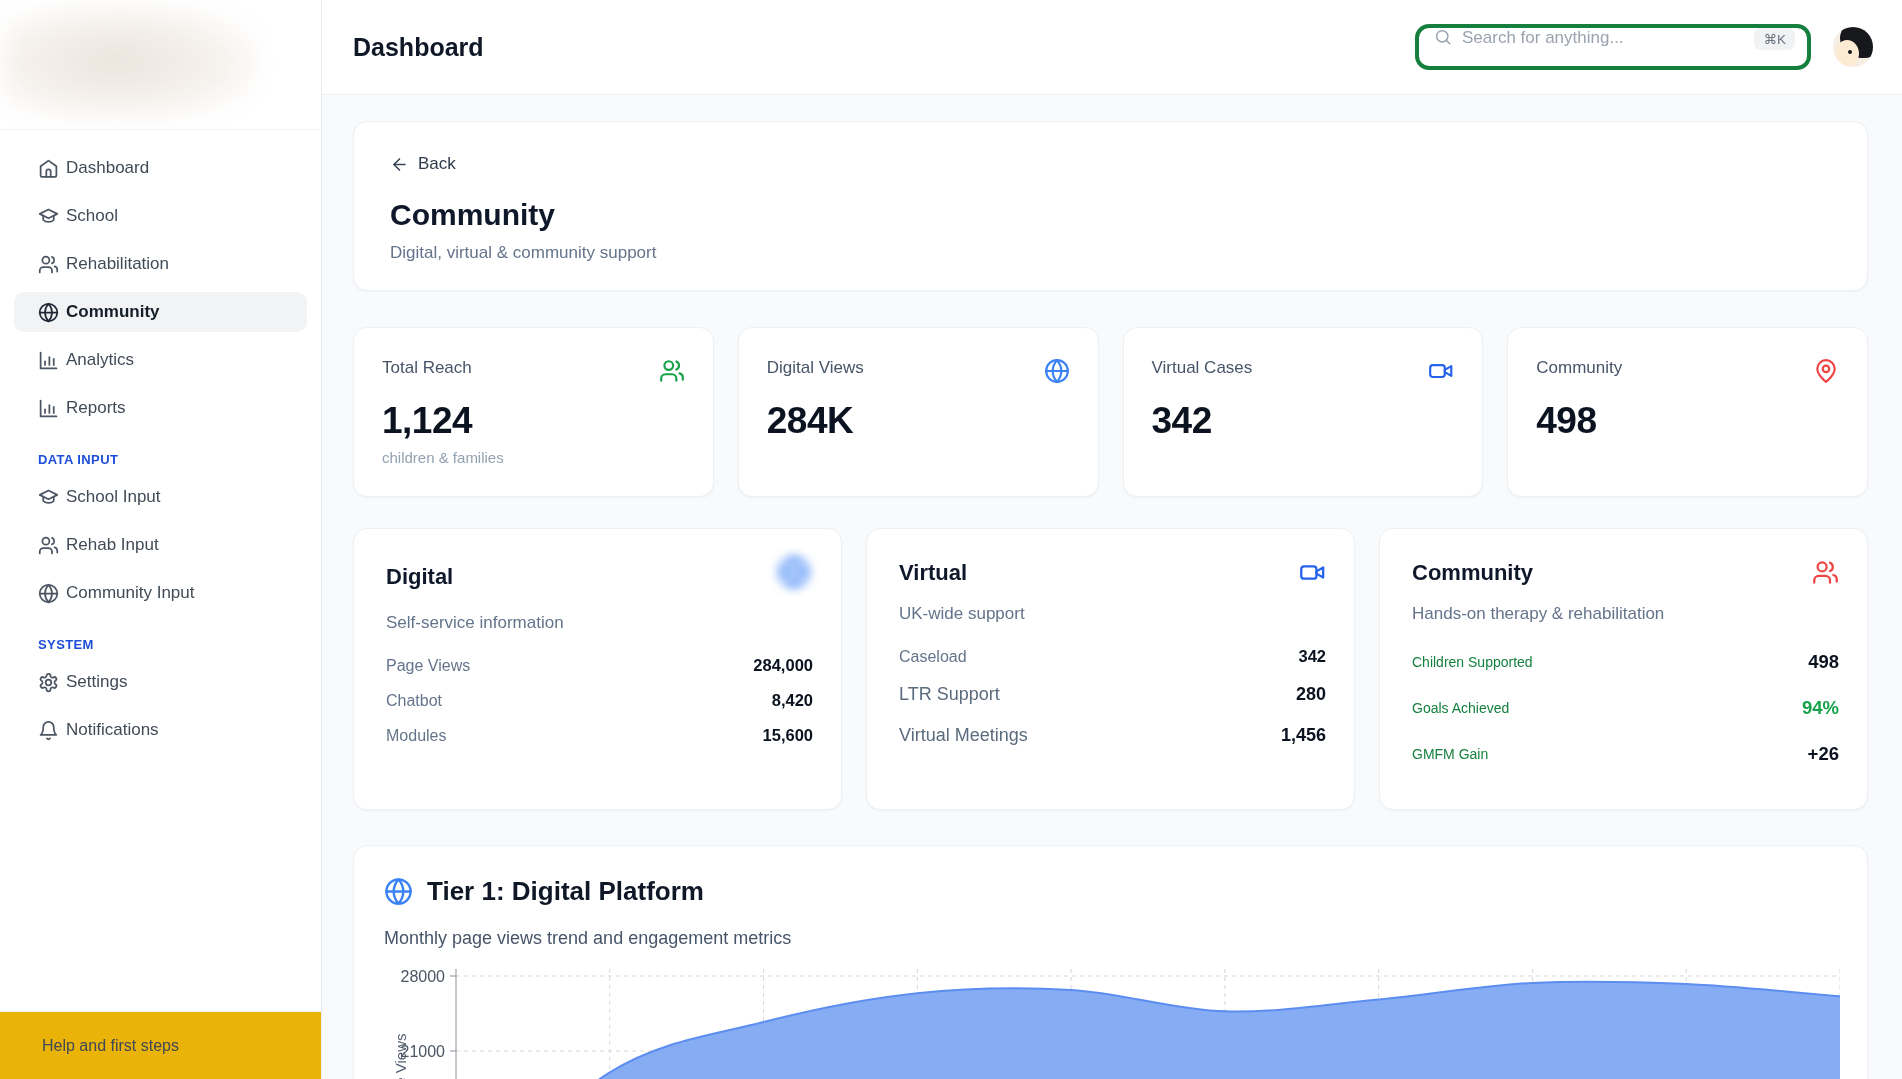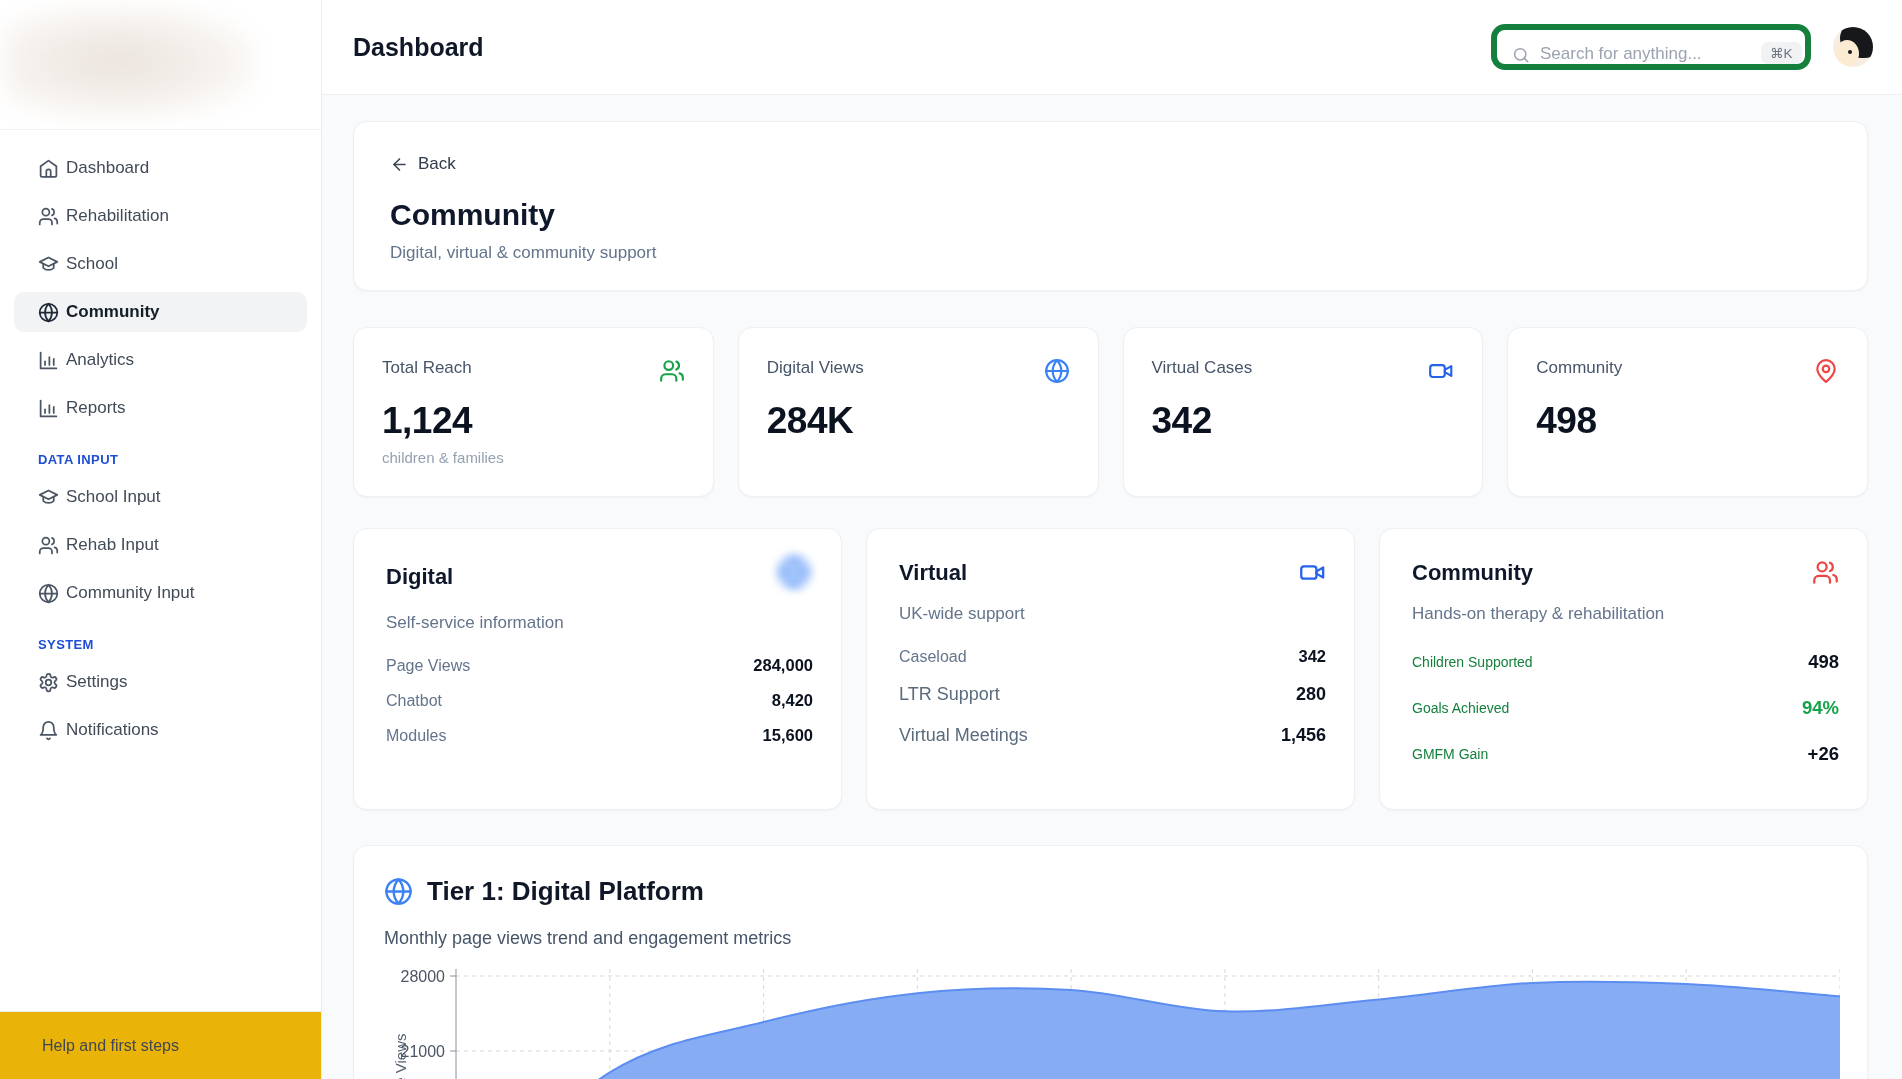--- a/index.html
+++ b/index.html
@@ -23,22 +23,22 @@
     color:#1d4ed8; letter-spacing:.4px; }
   .side-footer { position:absolute; left:0; right:0; bottom:0; height:68px;
     border-top:1px solid #e9ecef; display:flex; align-items:center; padding-left:42px;
     font-size:16px; color:#3f4854; background:#eab308; }
 
   
   .topbar { position:absolute; left:322px; top:0; right:0; height:95px; background:#fff;
     border-bottom:1px solid #eef1f4; display:flex; align-items:center; z-index:4; }
   .topbar h1 { margin-left:31px; font-size:25px; font-weight:700; color:#101828; }
   .top-right { margin-left:auto; margin-right:29px; display:flex; align-items:center; gap:22px; }
-  .searchbox { position:relative; width:320px; height:46px; border:6px solid #15803d;
-    border-radius:14px; background:#fff; display:flex; align-items:flex-end; }
+  .searchbox { position:relative; width:396px; height:46px; border:4px solid #15803d;
+    border-radius:14px; background:#fff; display:flex; align-items:flex-start; }
   .searchbox .ic { width:18px; height:18px; color:#9aa3af; margin:0 10px 0 15px; flex:0 0 auto; }
   .searchbox input { border:none; outline:none; flex:1 1 auto; font-size:17px; color:#333;
     background:transparent; font-family:inherit; }
   .searchbox input::placeholder { color:#9aa3af; }
   .kbd { margin-right:12px; background:#f1f2f4; border-radius:7px; padding:3px 9px;
     font-size:13.5px; color:#6b7280; }
   .avatar { width:40px; height:40px; border-radius:50%; background:#f6eee2; position:relative;
     overflow:hidden; cursor:pointer; flex:0 0 auto; }
   .avatar .hair { position:absolute; top:-7px; left:7px; right:-9px; bottom:9px;
     background:#17181c; border-radius:55% 50% 48% 60%; }
@@ -185,29 +185,29 @@
 
   <nav class="side-nav">
     <div class="nav-item">
       <svg class="ic">
           <use href="#i-home"></use>
         </svg>
       <span>Dashboard</span>
     </div>
     <div class="nav-item">
       <svg class="ic">
+          <use href="#i-grad"></use>
+        </svg>
+      <span>School</span>
+    </div>
+    <div class="nav-item">
+      <svg class="ic">
           <use href="#i-users"></use>
         </svg>
       <span>Rehabilitation</span>
-    </div>
-    <div class="nav-item">
-      <svg class="ic">
-          <use href="#i-grad"></use>
-        </svg>
-      <span>School</span>
     </div>
     <div class="nav-item active">
       <svg class="ic">
           <use href="#i-globe"></use>
         </svg>
       <span>Community</span>
     </div>
     <div class="nav-item">
       <svg class="ic">
           <use href="#i-chart"></use>

